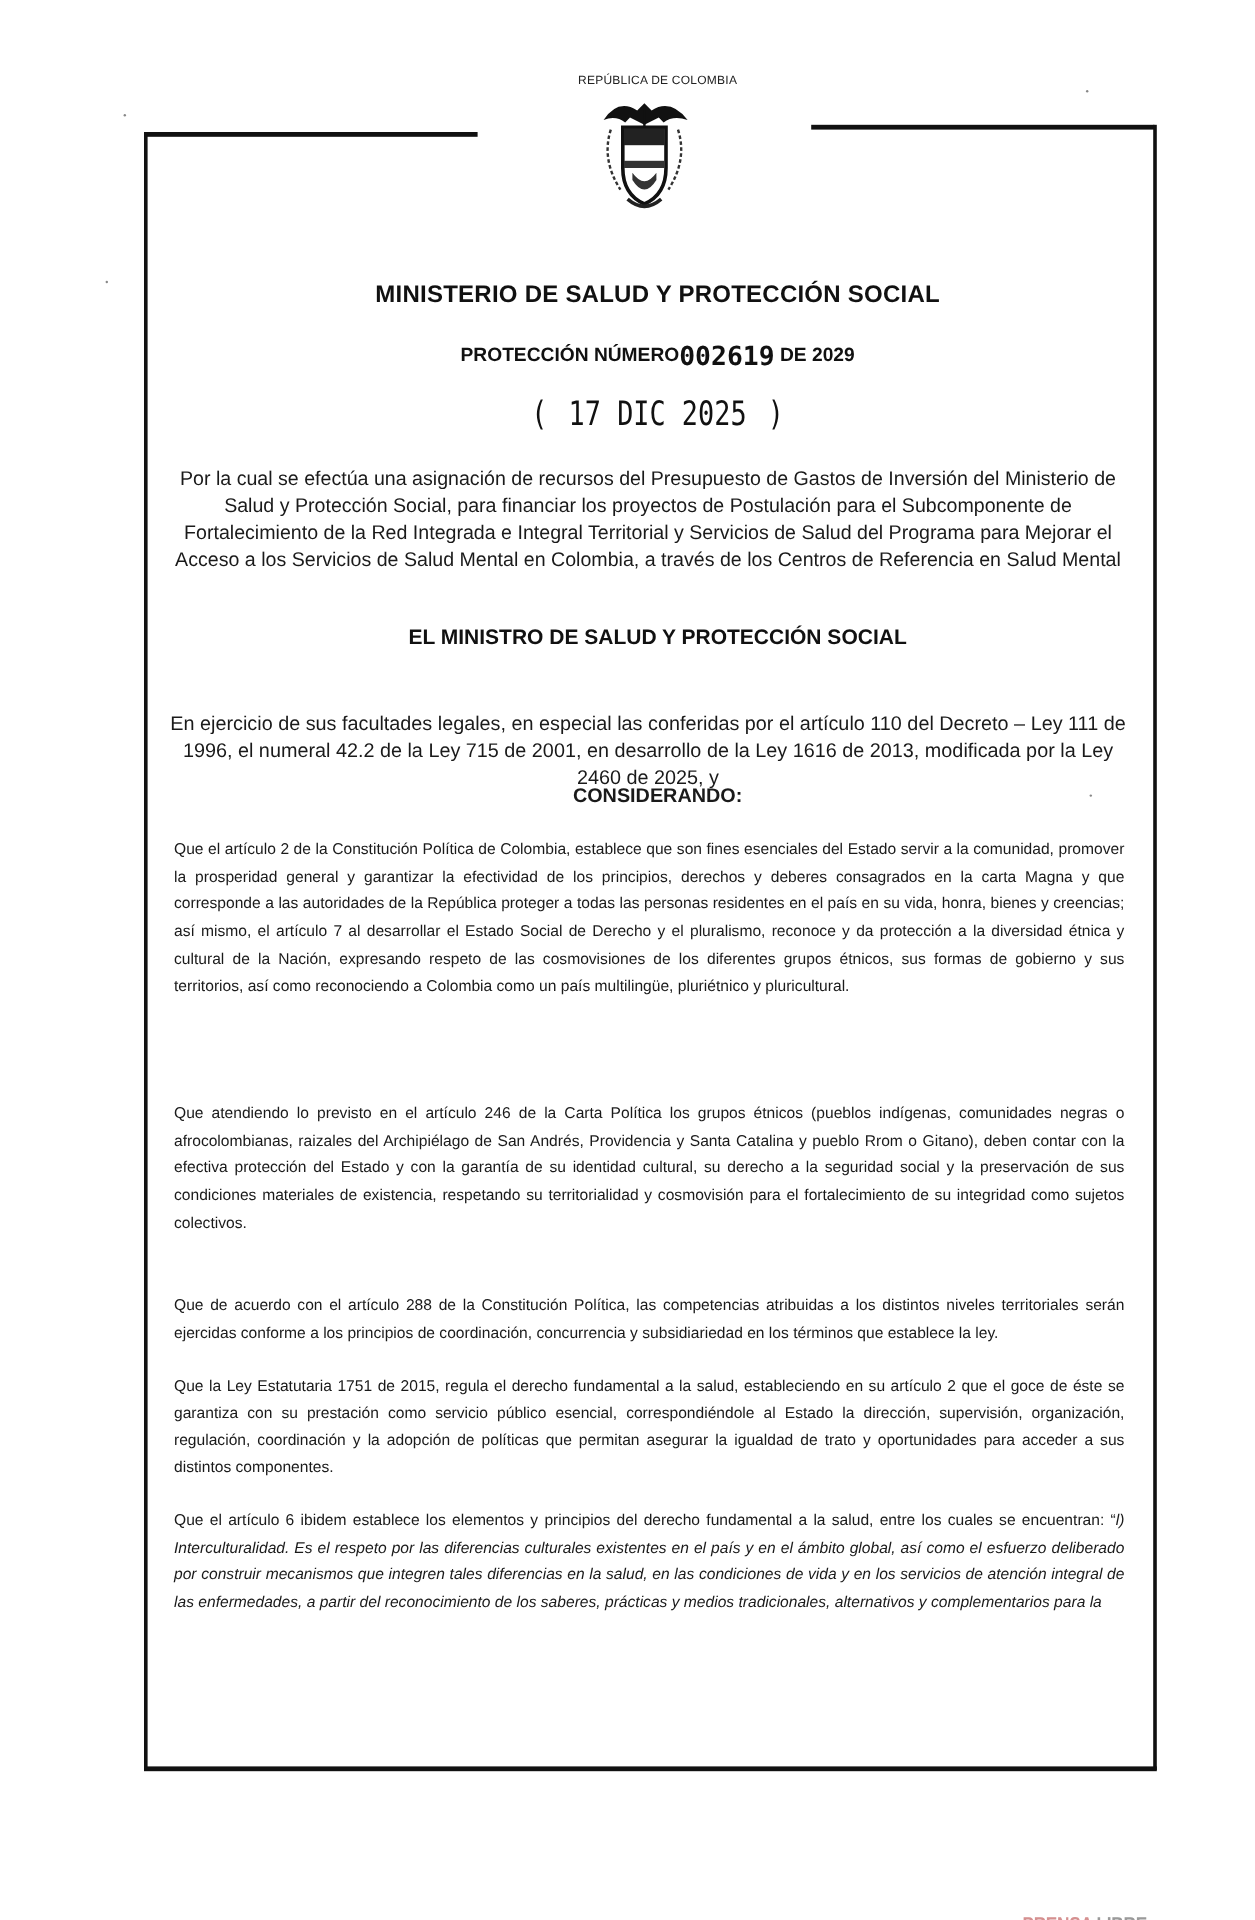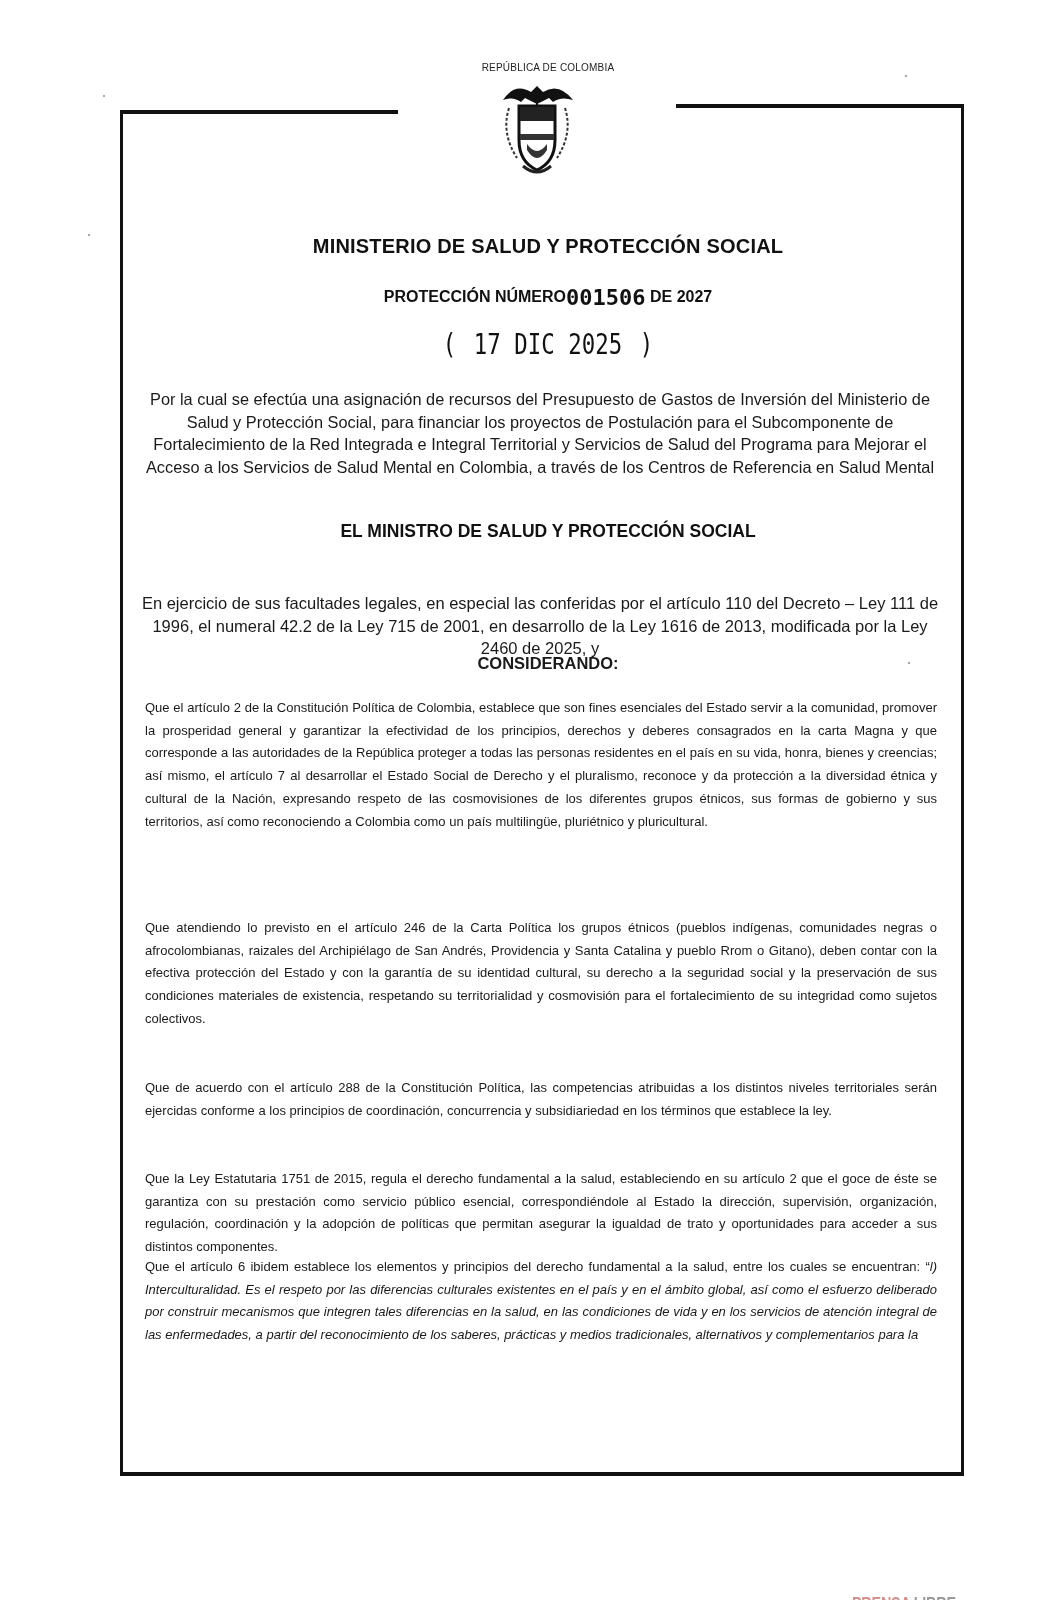--- a/index.html
+++ b/index.html
@@ -17,21 +17,21 @@
   .fecha { position: absolute; top: 328px; left: 0; width: 1096px; text-align: center; font-family: "DejaVu Sans Mono", monospace; font-size: 28px; color: #111; transform: scaleX(0.8); }
   .fecha .sp { display: inline-block; width: 22px; }
   .por-la-cual { position: absolute; top: 388px; left: 140px; width: 800px; text-align: center; font-size: 16.5px; line-height: 22.5px; color: #1a1a1a; transform: scaleX(0.99); }
   .el-ministro { position: absolute; top: 521px; left: 0; width: 1096px; text-align: center; font-weight: bold; font-size: 17.5px; color: #111; }
   .facultades { position: absolute; top: 592px; left: 140px; width: 800px; text-align: center; font-size: 16.5px; line-height: 22.5px; }
   .considerando { position: absolute; top: 654px; left: 0; width: 1096px; text-align: center; font-weight: bold; font-size: 16.5px; }
   .para { position: absolute; left: 145px; width: 792px; text-align: justify; font-size: 13px; line-height: 22.7px; }
   .p1 { top: 697px; }
   .p2 { top: 917px; }
   .p3 { top: 1077px; }
-  .p4 { top: 1168px; }
+  .p4 { top: 1144px; }
   .p5 { top: 1256px; }
   .it { font-style: italic; }
   .watermark { position: absolute; top: 1594px; left: 852px; width: 118px; }
   .wm-top { font-family: "Liberation Sans", sans-serif; font-weight: bold; font-size: 18px; letter-spacing: -0.3px; line-height: 20px; transform: scaleX(0.8); transform-origin: left; white-space: nowrap; }
   .wm-prensa { color: #d59090; }
   .wm-libre { color: #9a9a9a; }
   .wm-bottom { margin-top: 1px; margin-left: 2px; width: 93px; height: 13px; background: #e7a8a8; color: #ffffff; font-size: 10px; font-weight: bold; text-align: center; line-height: 13px; letter-spacing: 1.2px; }
   .dot { position: absolute; width: 2px; height: 2px; background: #888; border-radius: 50%; }
 </style>
 </head>
@@ -53,22 +53,22 @@
 
 <div class="frame-top-left"></div>
 <div class="frame-top-right"></div>
 <div class="frame-left"></div>
 <div class="frame-right"></div>
 <div class="frame-bottom"></div>
 
 <div class="ministerio">MINISTERIO DE SALUD Y PROTECCIÓN SOCIAL</div>
 
 <div class="resolucion">
-  <span>PROTECCIÓN NÚMERO</span><span class="num">001506</span>
-  <span>DE 2027</span>
+  <span>PROTECCIÓN NÚMERO</span><span class="num">002619</span>
+  <span>DE 2029</span>
 </div>
 
 <div class="fecha">
   <span>(</span><span class="sp"></span><span>17</span>
   <span>DIC</span>
   <span>2025</span><span class="sp"></span><span>)</span>
 </div>
 
 <div class="por-la-cual">Por la cual se efectúa una asignación de recursos del Presupuesto de Gastos de Inversión del Ministerio de Salud y Protección Social, para financiar los proyectos de Postulación para el Subcomponente de Fortalecimiento de la Red Integrada e Integral Territorial y Servicios de Salud del Programa para Mejorar el Acceso a los Servicios de Salud Mental en Colombia, a través de los Centros de Referencia en Salud Mental</div>
 

